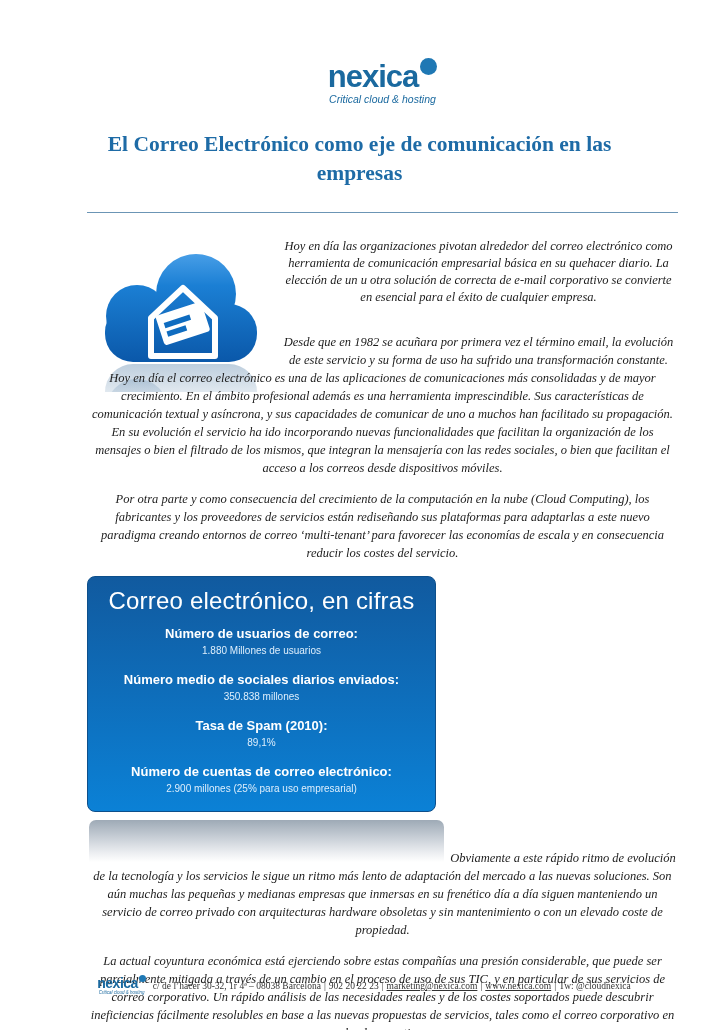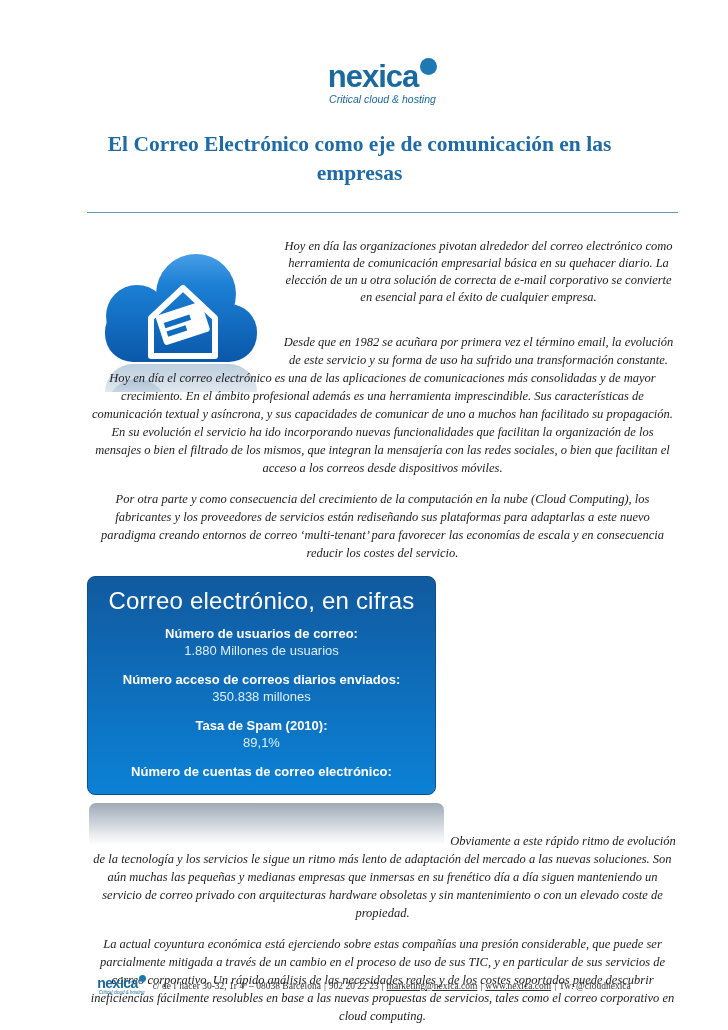--- a/index.html
+++ b/index.html
@@ -65,21 +65,21 @@
     padding: 12px 16px 14px 16px;
     font-family: "Liberation Sans", sans-serif;
     color: #ffffff;
   }
   .stats-title {
     font-size: 24px; font-weight: normal; line-height: 24px;
     letter-spacing: 0.2px;
   }
   .stat-item { margin-top: 12px; }
   .stat-label { display:block; font-weight: bold; font-size: 13px; line-height: 17px; }
-  .stat-value { display:block; font-weight: normal; font-size: 13px; line-height: 17px; color: #ddeefc; }
+  .stat-value { display:block; font-weight: normal; font-size: 10px; line-height: 17px; color: #ddeefc; }
 
   p.p-after-box { margin-top: 8px; }
   .box-reflection {
     display: inline-block; width: 355px; height: 42px;
     border-radius: 7px 7px 0 0;
     background: linear-gradient(180deg, #9eaab6 0%, #c6cdd5 40%, #eceef1 78%, #ffffff 100%);
     margin-right: 6px;
   }
 
   
@@ -169,29 +169,30 @@
 
       <p class="body-p">Por otra parte y como consecuencia del crecimiento de la computación en la nube (Cloud Computing), los fabricantes y los proveedores de servicios están rediseñando sus plataformas para adaptarlas a este nuevo paradigma creando entornos de correo ‘multi-tenant’ para favorecer las economías de escala y en consecuencia reducir los costes del servicio.</p>
 
       <section class="stats-box">
         <h2 class="stats-title">Correo electrónico, en cifras</h2>
         <div class="stat-item">
           <span class="stat-label">Número de usuarios de correo:</span>
           <span class="stat-value">1.880 Millones de usuarios</span>
         </div>
         <div class="stat-item">
-          <span class="stat-label">Número acceso de correos diarios enviados:</span>
+          <span class="stat-label">Número medio de sociales diarios enviados:</span>
           <span class="stat-value">350.838 millones</span>
         </div>
         <div class="stat-item">
           <span class="stat-label">Tasa de Spam (2010):</span>
           <span class="stat-value">89,1%</span>
         </div>
         <div class="stat-item">
           <span class="stat-label">Número de cuentas de correo electrónico:</span>
+          <span class="stat-value">2.900 millones (25% para uso empresarial)</span>
         </div>
       </section>
 
       <p class="body-p p-after-box"><span class="box-reflection"></span><span>Obviamente a este rápido ritmo de evolución de la tecnología y los servicios le sigue un ritmo más lento de adaptación del mercado a las nuevas soluciones. Son aún muchas las pequeñas y medianas empresas que inmersas en su frenético día a día siguen manteniendo un servicio de correo privado con arquitecturas hardware obsoletas y sin mantenimiento o con un elevado coste de propiedad.</span></p>
 
       <p class="body-p">La actual coyuntura económica está ejerciendo sobre estas compañías una presión considerable, que puede ser parcialmente mitigada a través de un cambio en el proceso de uso de sus TIC, y en particular de sus servicios de correo corporativo. Un rápido análisis de las necesidades reales y de los costes soportados puede descubrir ineficiencias fácilmente resolubles en base a las nuevas propuestas de servicios, tales como el correo corporativo en cloud computing.</p>
 
     </div>
   </div>
 

